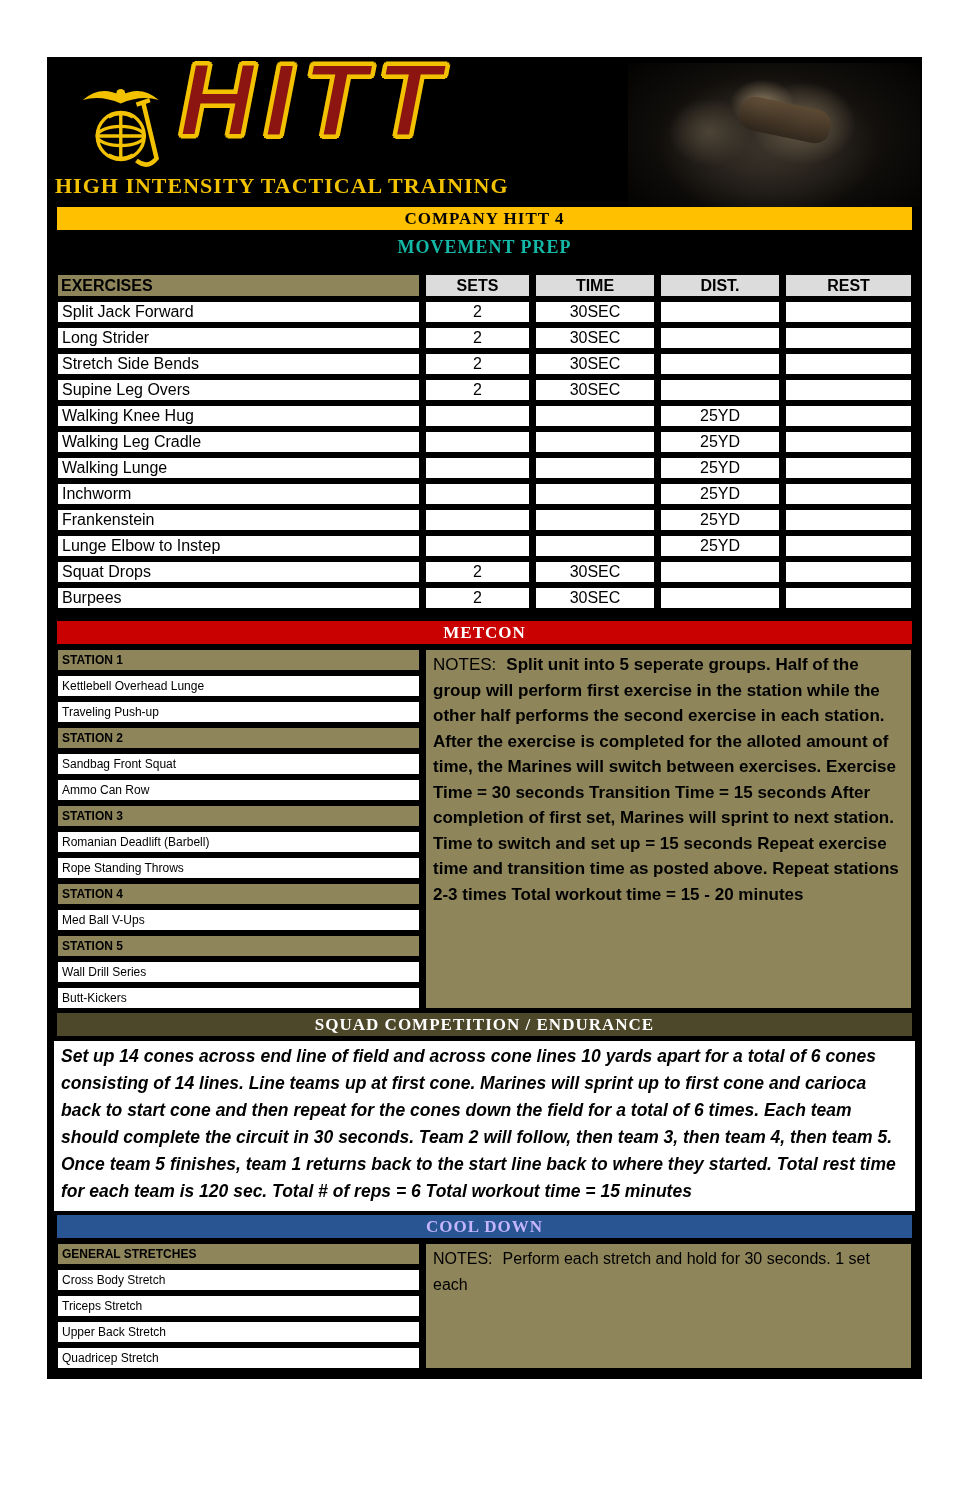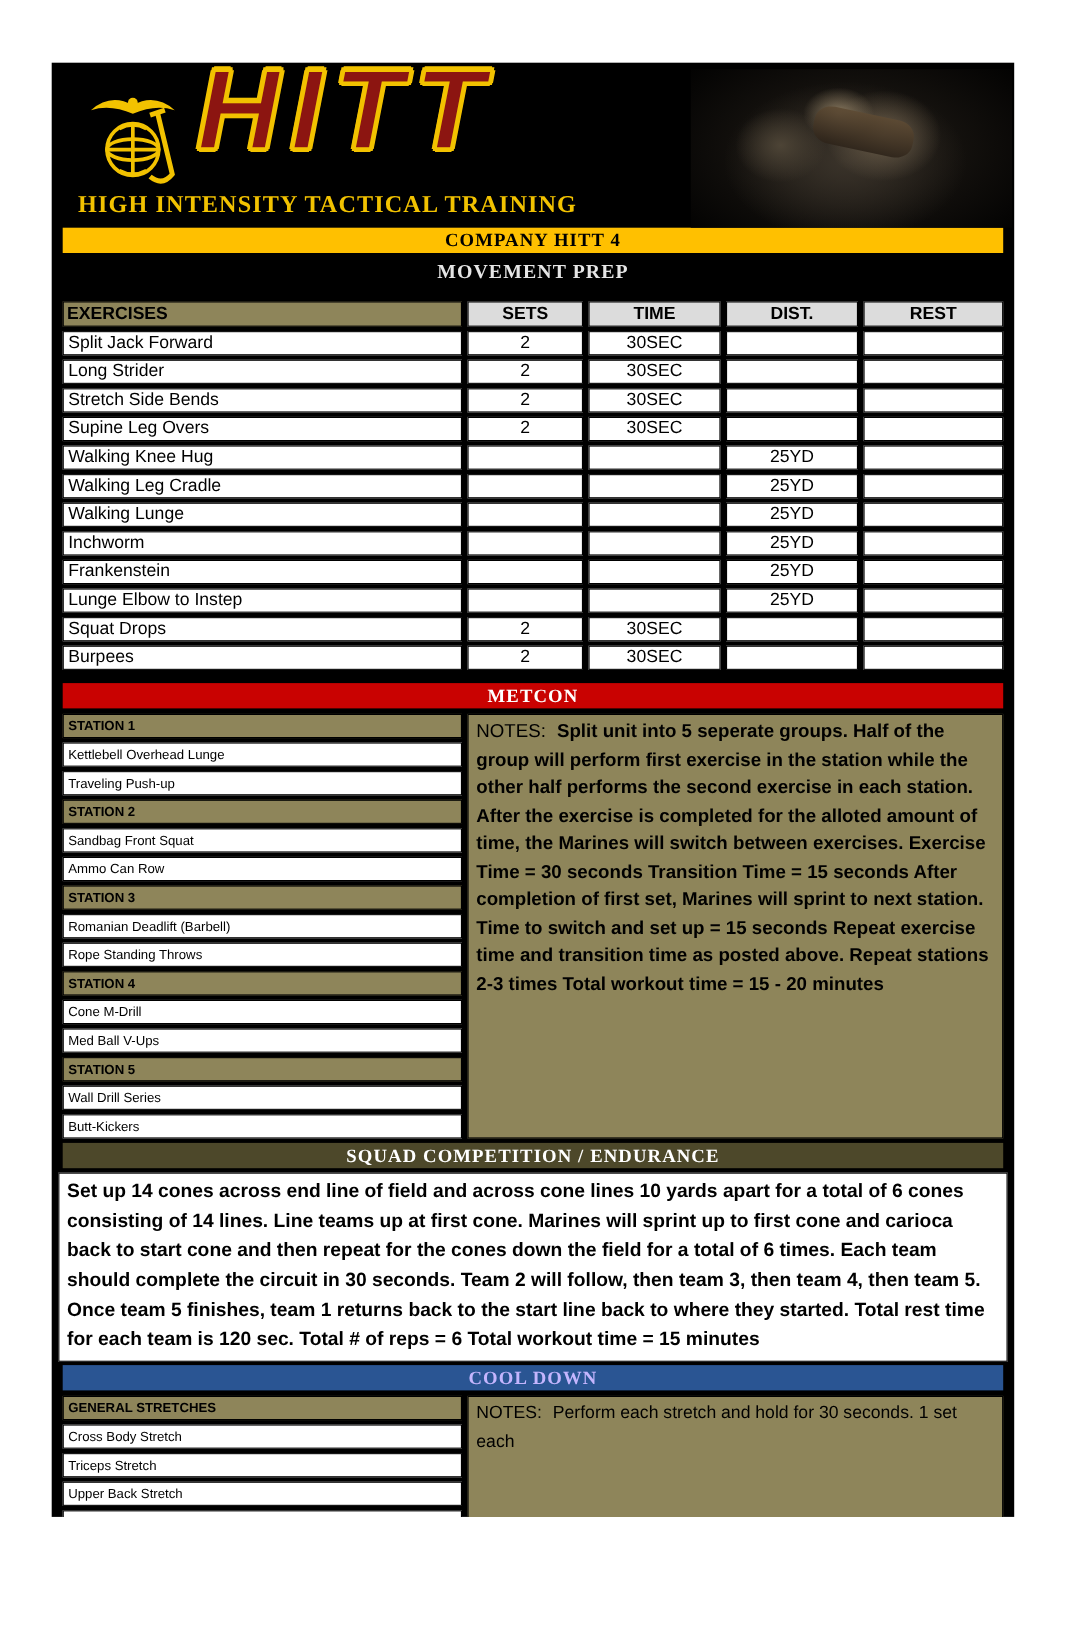--- a/index.html
+++ b/index.html
@@ -17,21 +17,21 @@
   .wordmark {
     position:absolute; left:132px; top:-16px;
     font-family:"Liberation Sans", sans-serif; font-style:italic; font-weight:bold;
     font-size:104px; letter-spacing:10px; color:#8C1511;
     -webkit-text-stroke:3px #F2C200;
     text-shadow:-2px -2px 0 #F2C200, 2px -2px 0 #F2C200, -2px 2px 0 #F2C200,
                  2px 2px 0 #F2C200, -3px 0 0 #F2C200, 3px 0 0 #F2C200,
                  0 -3px 0 #F2C200, 0 3px 0 #F2C200;
   }
   .subtitle {
-    position:absolute; left:24px; top:116px;
+    position:absolute; left:8px; top:116px;
     font-family:"Liberation Serif", serif; font-weight:bold; font-size:22px;
     color:#F2C200; letter-spacing:1px; white-space:nowrap;
   }
   .photo {
     position:absolute; right:2px; top:6px; width:292px; height:144px;
     background:
       radial-gradient(ellipse 46px 34px at 46% 28%, #8a7a60 0%, rgba(0,0,0,0) 70%),
       radial-gradient(ellipse 70px 55px at 60% 42%, #6d5f4b 0%, rgba(0,0,0,0) 75%),
       radial-gradient(ellipse 55px 45px at 28% 48%, #4d4436 0%, rgba(0,0,0,0) 75%),
       radial-gradient(ellipse 130px 85px at 48% 58%, #3a332a 0%, rgba(0,0,0,0) 85%),
@@ -41,21 +41,21 @@
     position:absolute; left:38%; top:28%; width:92px; height:34px;
     background:linear-gradient(180deg,#5d4a33,#2e241a); border-radius:16px/14px;
     transform:rotate(12deg); opacity:.9;
   }
   
   .banner {
     margin:0 10px; height:23px; display:flex; align-items:center; justify-content:center;
     font-family:"Liberation Serif", serif; font-weight:bold; font-size:17px; letter-spacing:1px;
   }
   .banner.company { background:#FFC000; color:#000; }
-  .banner.movement { background:#000; color:#e5e5e5; height:30px; margin:2px 10px; font-size:18px; }
+  .banner.movement { background:#000; color:#14b8a6; height:30px; margin:2px 10px; font-size:18px; }
   .banner.metcon { background:#C90201; color:#fff; margin-top:5px; }
   .banner.squad { background:#4D482A; color:#fff; margin-top:4px; }
   .banner.cool { background:#2A5593; color:#c4b5fd; margin-top:3px; }
   
   .mp-table {
     margin:12px 10px; display:grid;
     grid-template-columns:363px 105px 120px 120px 1fr;
     grid-template-rows:23px repeat(12, 22px);
     gap:4px 5px;
   }
@@ -85,21 +85,21 @@
     padding:2px 7px; font-size:17px; line-height:1.5;
   }
   .notes-panel .lbl { font-weight:normal; margin-right:10px; }
   .notes-panel .txt { font-weight:bold; }
   .notes-panel.plain { font-size:16px; line-height:1.6; }
   .notes-panel.plain .txt { font-weight:normal; }
   
   .squad-text {
     margin:4px 6px 0; background:#fff; border:1px solid #000; box-sizing:border-box;
     padding:2px 7px; font-weight:bold; font-size:17.5px; line-height:27px;
-    height:172px; overflow:hidden;
+    height:172px; overflow:hidden;font-style:italic;
   }
   
   .slogan {
     margin-top:12px; text-align:center;
     font-family:"Liberation Serif", serif; font-weight:bold; font-size:42px;
     color:#EFA800; letter-spacing:3px; text-shadow:2px 2px 0 #4a3300;
   }
 </style>
 </head>
 <body>
@@ -218,21 +218,20 @@
       <div class="srow head">STATION 1</div>
       <div class="srow item">Kettlebell Overhead Lunge</div>
       <div class="srow item">Traveling Push-up</div>
       <div class="srow head">STATION 2</div>
       <div class="srow item">Sandbag Front Squat</div>
       <div class="srow item">Ammo Can Row</div>
       <div class="srow head">STATION 3</div>
       <div class="srow item">Romanian Deadlift (Barbell)</div>
       <div class="srow item">Rope Standing Throws</div>
       <div class="srow head">STATION 4</div>
-      <div class="srow item">Cone M-Drill</div>
       <div class="srow item">Med Ball V-Ups</div>
       <div class="srow head">STATION 5</div>
       <div class="srow item">Wall Drill Series</div>
       <div class="srow item">Butt-Kickers</div>
     </div>
     <div class="notes-panel">
       <span class="lbl">NOTES:</span><span class="txt">Split unit into 5 seperate groups. Half of the group will perform first exercise in the station while the other half performs the second exercise in each station. After the exercise is completed for the alloted amount of time, the Marines will switch between exercises. Exercise Time = 30 seconds Transition Time = 15 seconds After completion of first set, Marines will sprint to next station. Time to switch and set up = 15 seconds Repeat exercise time and transition time as posted above. Repeat stations 2-3 times Total workout time = 15 - 20 minutes</span>
     </div>
   </div>
 

